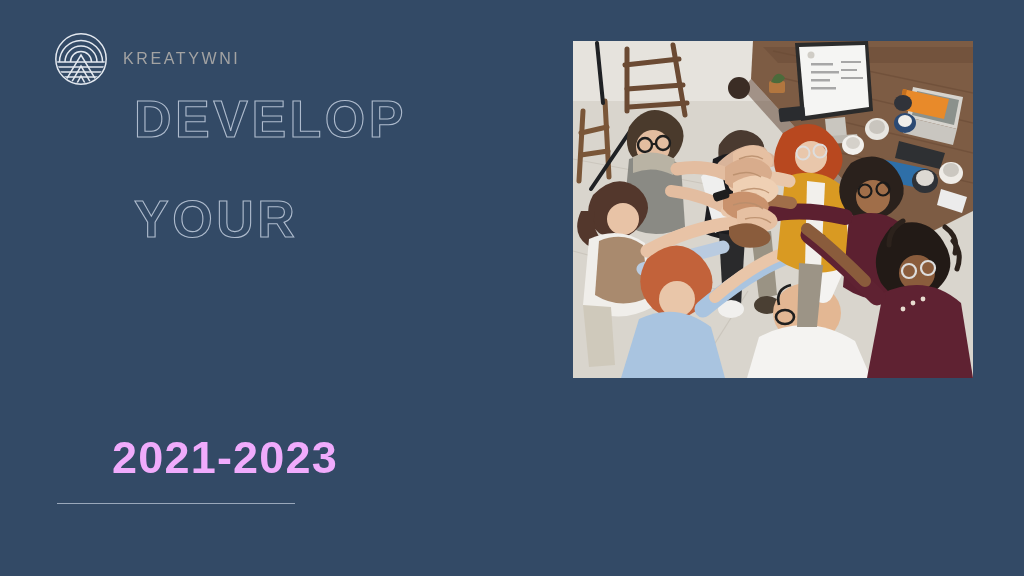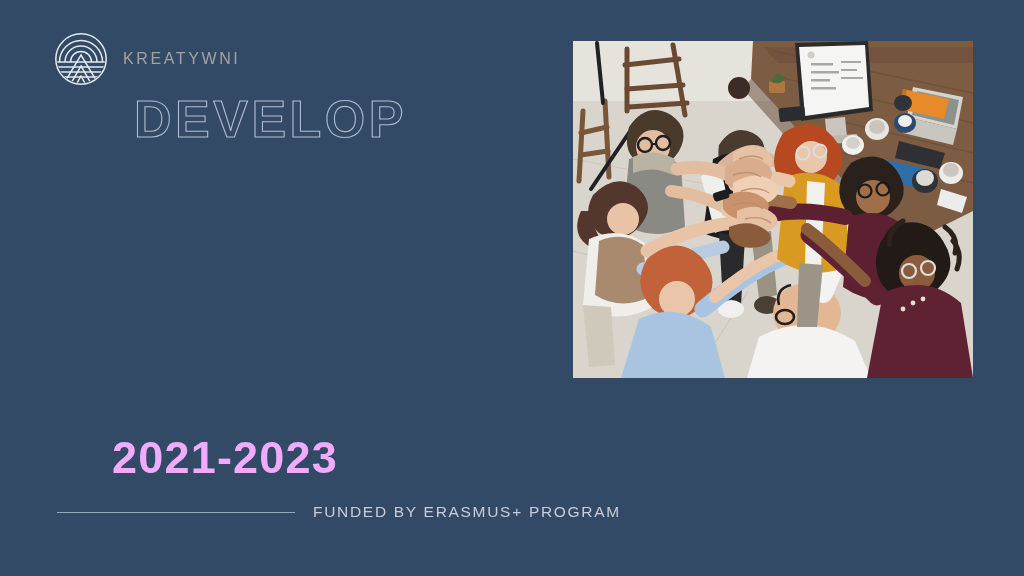--- a/index.html
+++ b/index.html
@@ -143,27 +143,27 @@
           <path d="M17 54 L28 35 L39 54"></path>
           <path d="M23 54 L28 45 L33 54"></path>
         </g>
       </svg>
     </span>
     <span id="brand-name">KREATYWNI</span>
   </div>
 
   <div id="headline">
     <div class="headline-line">DEVELOP</div>
+    <div class="headline-line">YOUR</div>
   </div>
 
   <div id="year-range">2021-2023</div>
 
   <div id="footer">
     <span id="footer-rule"></span>
-    <span id="footer-note">FUNDED BY ERASMUS+ PROGRAM</span>
   </div>
 
   <div id="photo">
     <svg viewBox="0 0 400 337" preserveAspectRatio="xMidYMid slice" aria-hidden="true">
 
       <rect x="0" y="0" width="400" height="337" fill="#d9d5cd"></rect>
       <rect x="0" y="0" width="400" height="60" fill="#e6e3dd"></rect>
 
       <g stroke="#cbc6bd" stroke-width="1.2" fill="none">
         <line x1="0" y1="118" x2="170" y2="150"></line>

